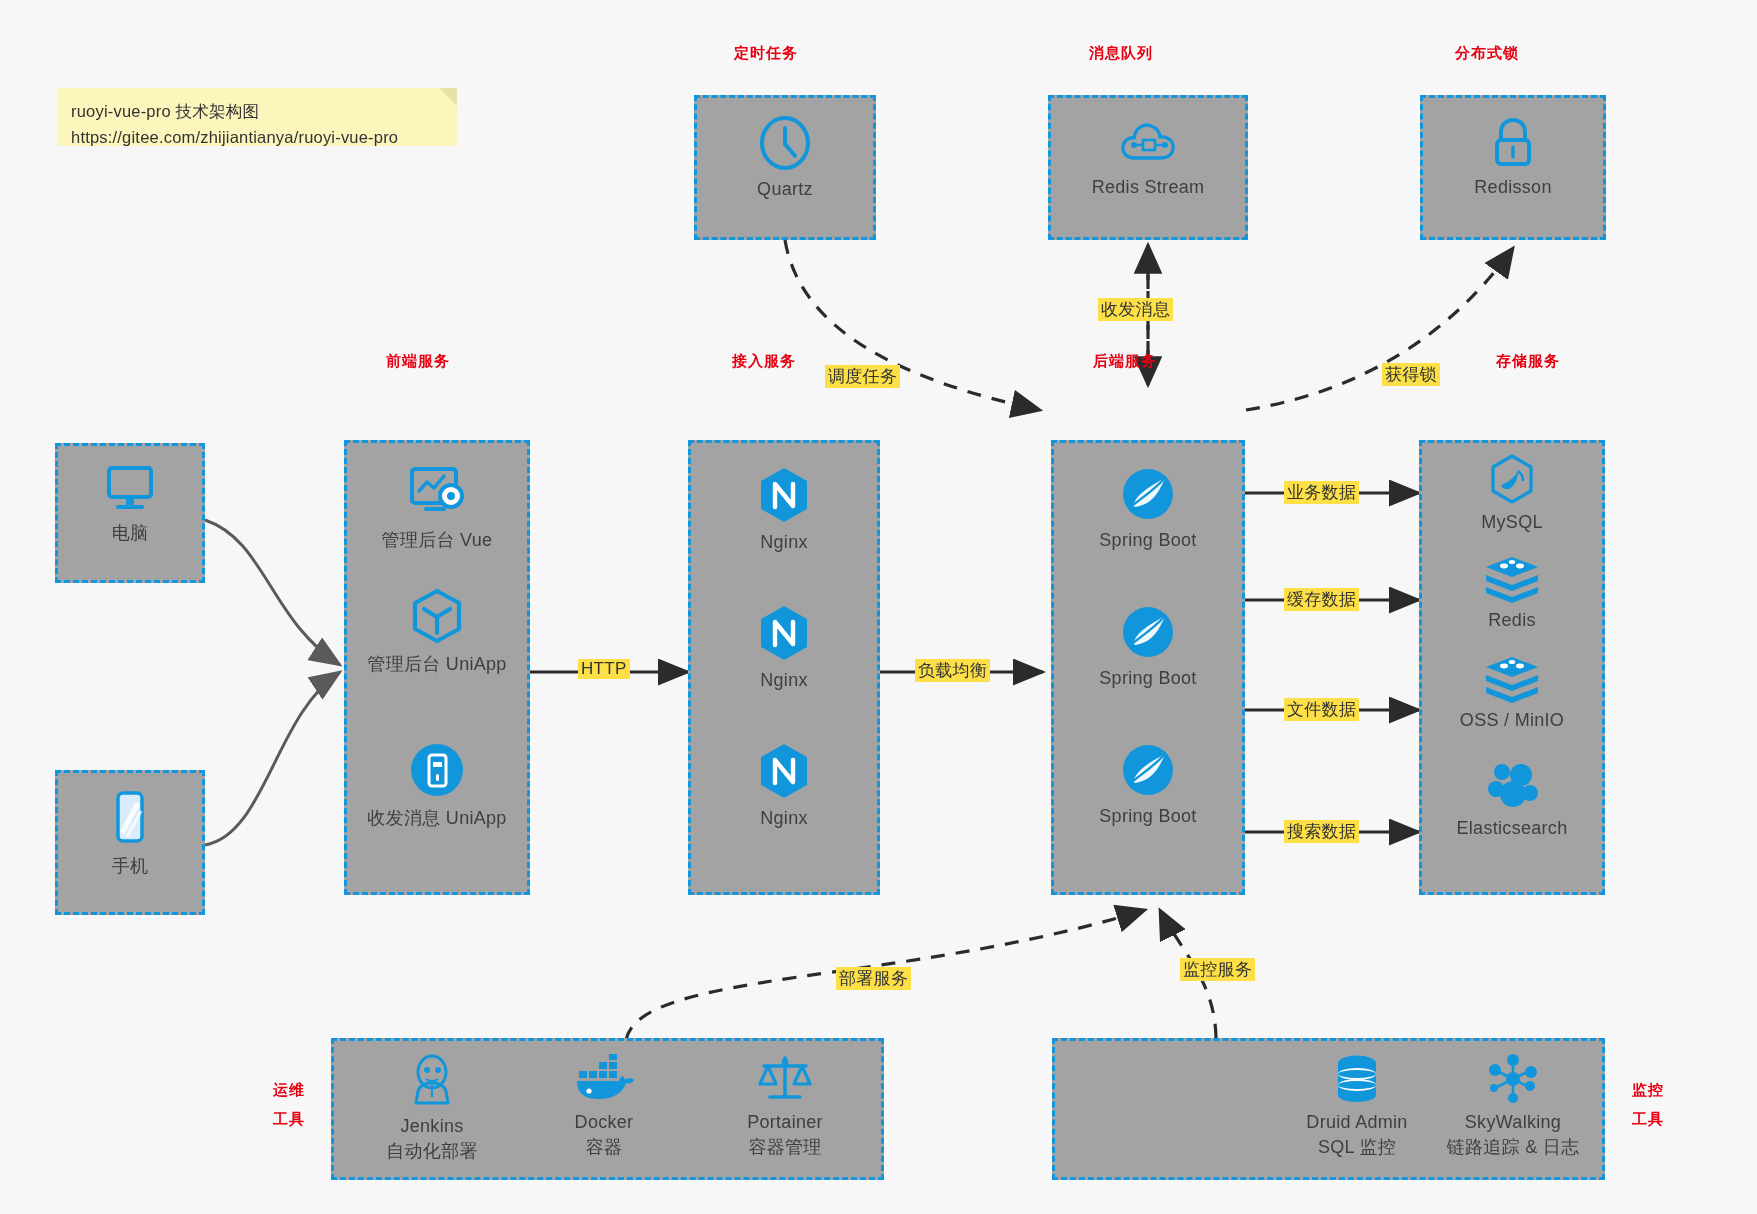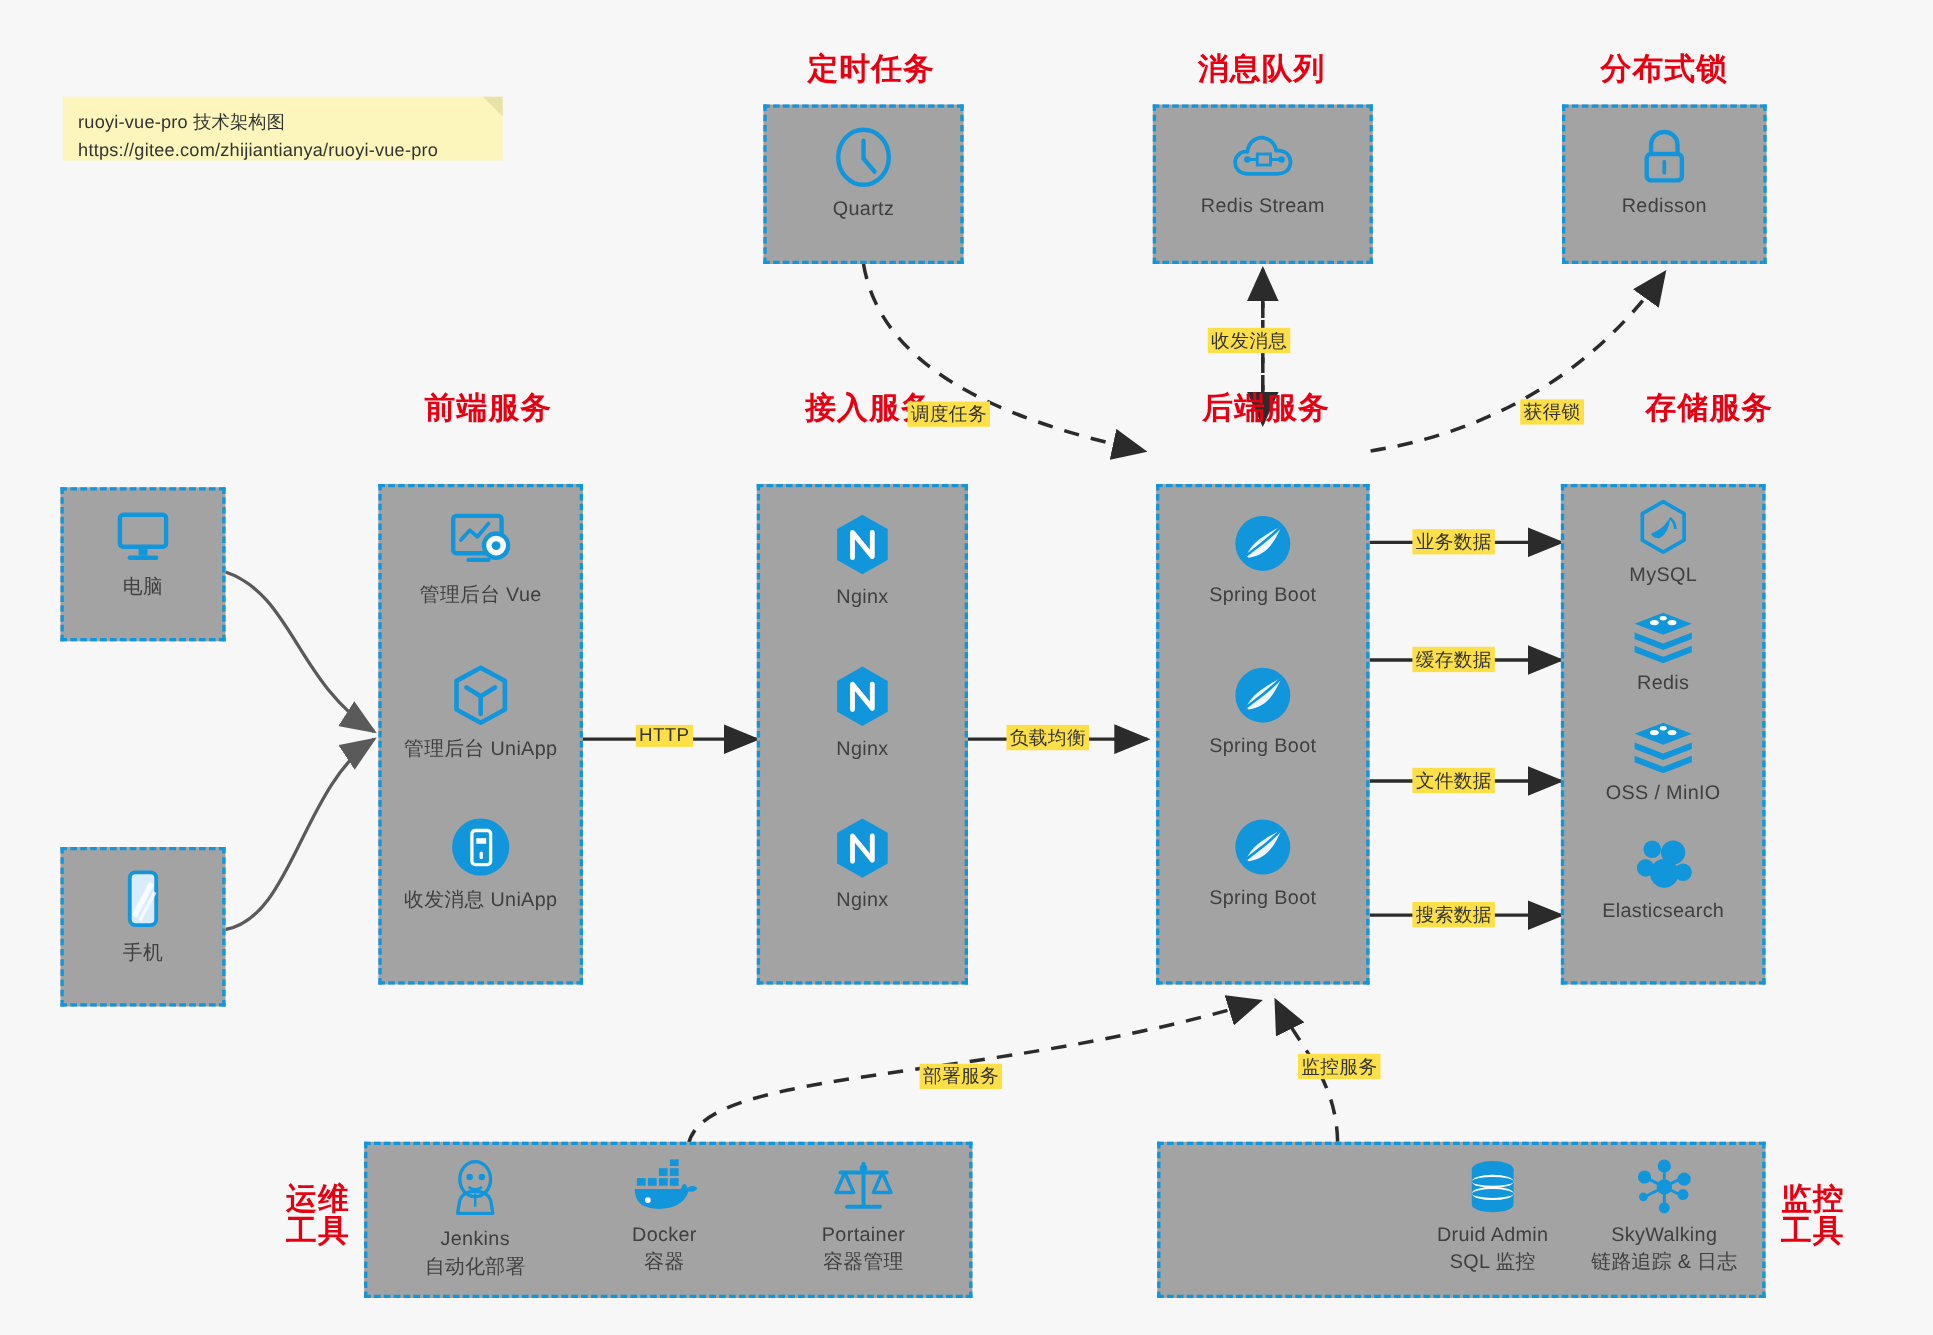--- a/index.html
+++ b/index.html
@@ -21,21 +21,21 @@
     font-size:16.5px;line-height:26px;color:#333;
     letter-spacing:.2px;
   }
   .note .fold{
     position:absolute;right:0;top:0;width:0;height:0;
     border-top:18px solid #e8e2a8;border-left:18px solid transparent;
   }
 
   
   .ghead{
-    position:absolute;color:#e60012;font-weight:bold;font-size:28px;
+    position:absolute;color:#e60012;font-weight:bold;font-size:15px;
     white-space:nowrap;letter-spacing:1px;
   }
   .ghead.side{line-height:29px;text-align:center;}
 
   
   .dbox{
     position:absolute;box-sizing:border-box;
     border:3px dashed #1296db;background:#a3a3a3;
   }
 
@@ -178,21 +178,21 @@
         <svg width="62" height="56" viewBox="0 0 62 56">
           <rect x="6" y="4" width="44" height="34" rx="3" fill="none" stroke="#1296db" stroke-width="4"></rect>
           <path d="M13 26 L21 17 L28 23 L38 11" fill="none" stroke="#1296db" stroke-width="3.4" stroke-linecap="round" stroke-linejoin="round"></path>
           <rect x="18" y="42" width="22" height="4" rx="2" fill="#1296db"></rect>
           <circle cx="45" cy="31" r="11" fill="#ffffff" stroke="#1296db" stroke-width="4"></circle>
           <circle cx="45" cy="31" r="4" fill="#1296db"></circle>
         </svg>
       </div>
       <div class="cap">管理后台 Vue</div>
     </div>
-    <div class="node" style="left:0;top:160px;width:180px;align-items:center;">
+    <div class="node" style="left:0;top:144px;width:180px;align-items:center;">
       <div class="ico">
         <svg width="56" height="58" viewBox="0 0 56 58">
           <path d="M28 4 L50 16 L50 42 L28 54 L6 42 L6 16 Z" fill="none" stroke="#1296db" stroke-width="4.2" stroke-linejoin="round"></path>
           <path d="M28 30 L28 46 M28 30 L15 22 M28 30 L41 22" stroke="#1296db" stroke-width="4.2" stroke-linecap="round"></path>
         </svg>
       </div>
       <div class="cap">管理后台 UniApp</div>
     </div>
     <div class="node" style="left:0;top:298px;width:180px;">
       <div class="ico">

